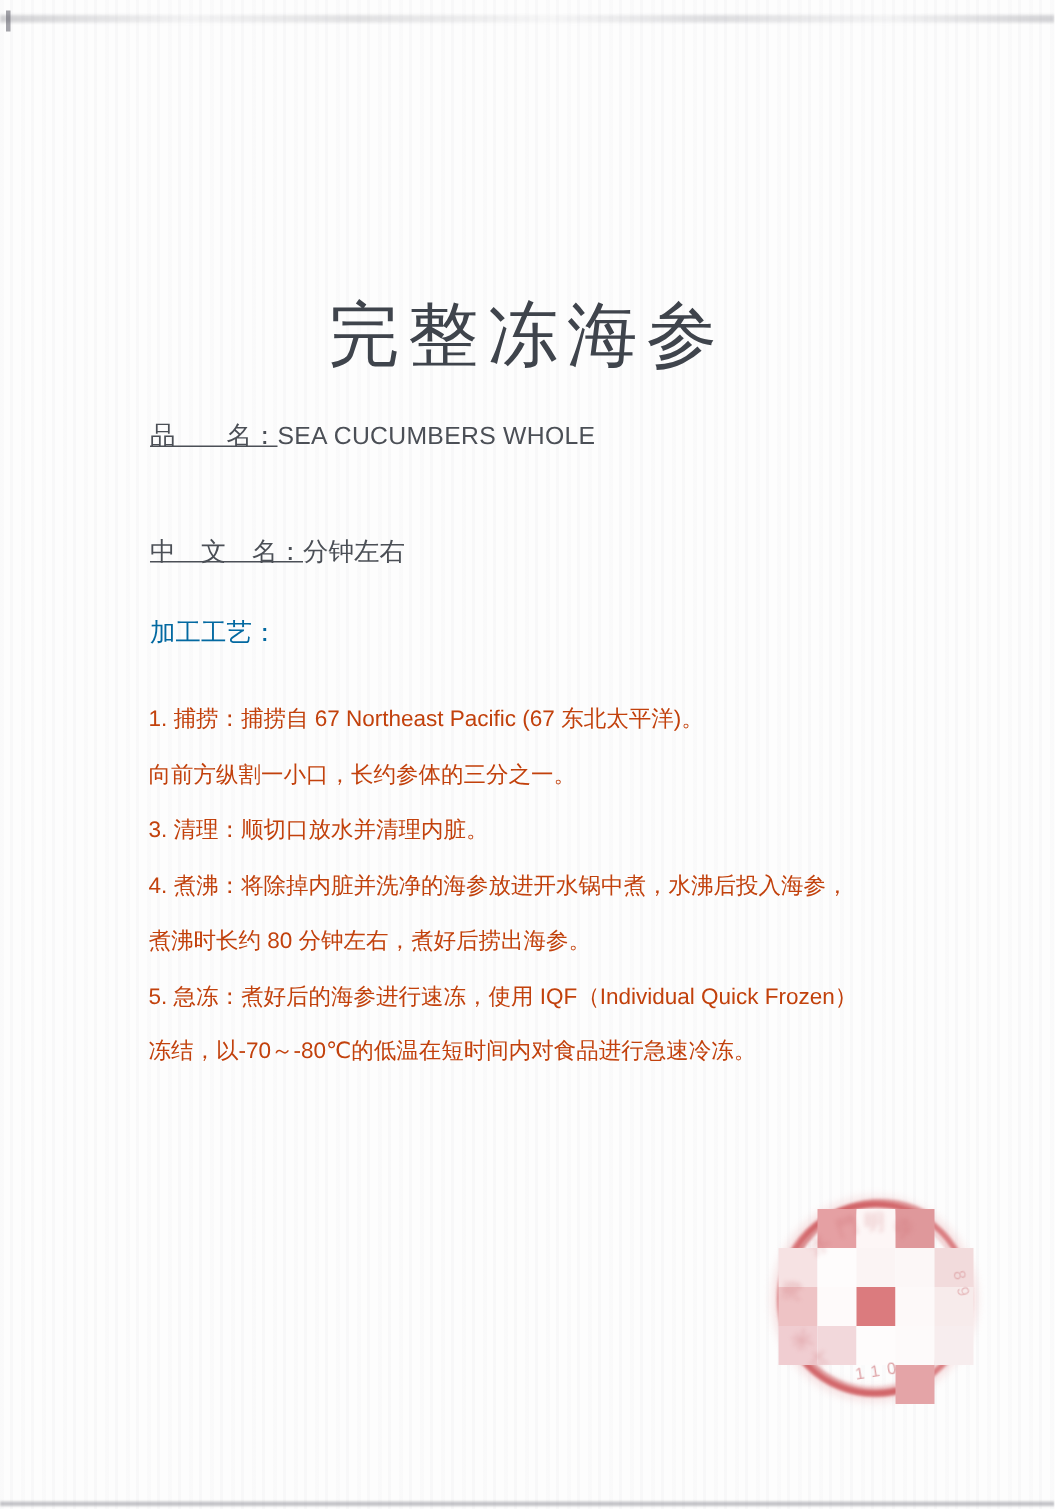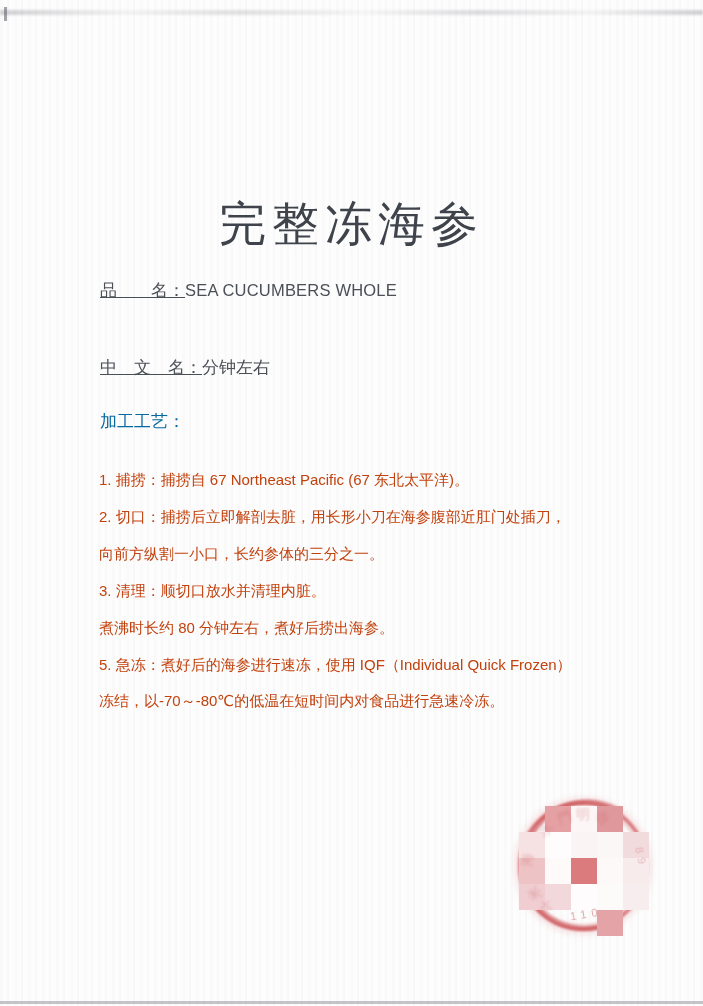--- a/index.html
+++ b/index.html
@@ -97,23 +97,23 @@
 </div>
 
 <div class="field-row row-chinese">
   <span class="lbl">中　文　名：</span><span class="val">分钟左右</span>
 </div>
 
 <div class="section-header">加工工艺：</div>
 
 <div class="process-lines">
   <div>1. 捕捞：捕捞自 67 Northeast Pacific (67  东北太平洋)。</div>
-  <div>2. 切口：捕捞后立即解剖去脏，用长形小刀在海参腹部近肛门处插刀，</div>
   <div>向前方纵割一小口，长约参体的三分之一。</div>
   <div>3. 清理：顺切口放水并清理内脏。</div>
+  <div>4. 煮沸：将除掉内脏并洗净的海参放进开水锅中煮，水沸后投入海参，</div>
   <div>煮沸时长约 80 分钟左右，煮好后捞出海参。</div>
   <div>5. 急冻：煮好后的海参进行速冻，使用 IQF（Individual Quick Frozen）</div>
   <div>冻结，以-70～-80℃的低温在短时间内对食品进行急速冷冻。</div>
 </div>
 
 <div class="stamp">
   <svg width="156" height="156" viewBox="0 0 156 156">
     <defs>
       <filter id="soft" x="-20%" y="-20%" width="140%" height="140%">
           <feGaussianBlur stdDeviation="1.1"></feGaussianBlur>

